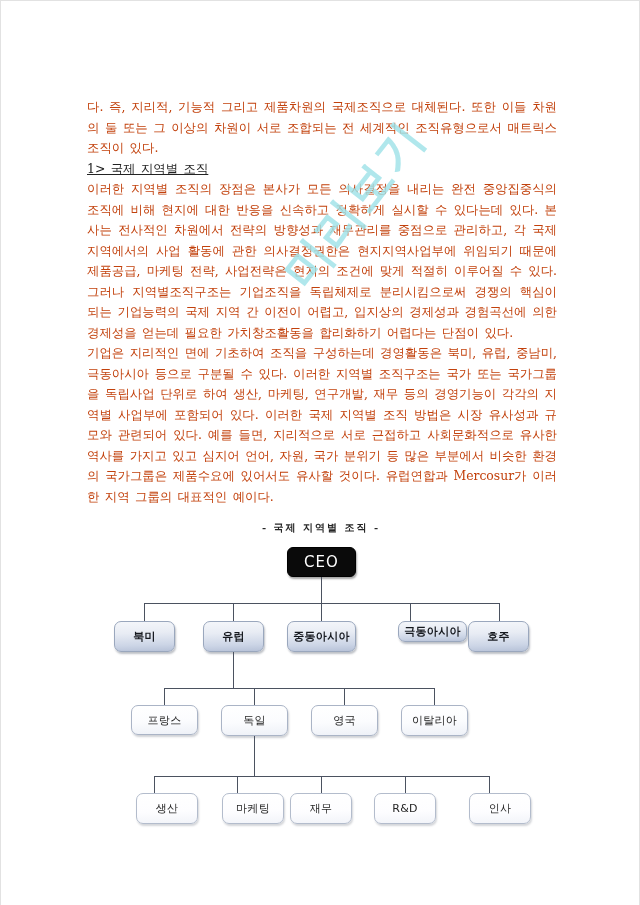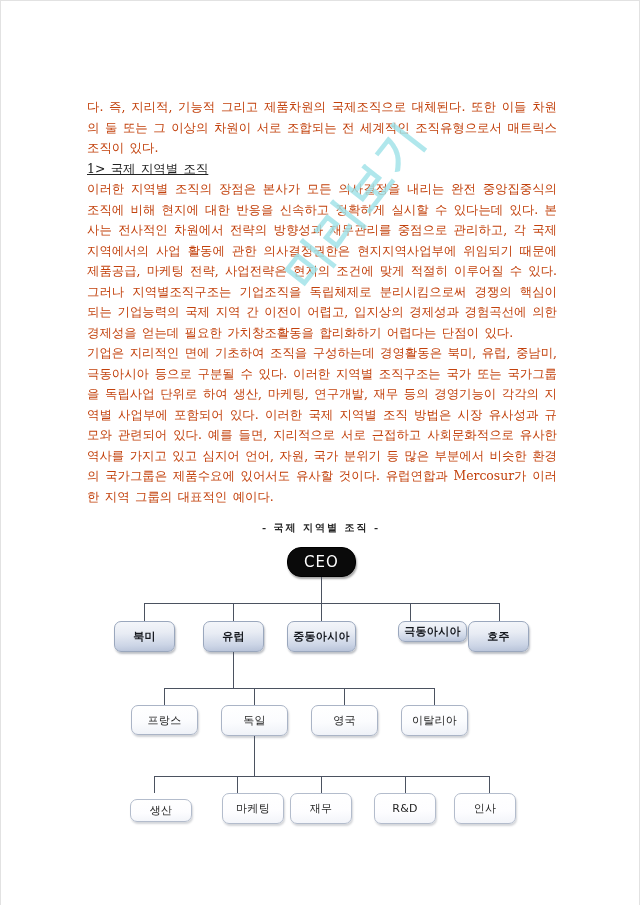--- a/index.html
+++ b/index.html
@@ -108,21 +108,21 @@
     font-family: "DejaVu Sans", "Liberation Sans", sans-serif;
     font-size: 11.5px;
     color: #1b1b1b;
     letter-spacing: .3px;
     white-space: nowrap;
   }
   .node.ceo {
     background: #0a0a0a;
     color: #ffffff;
     border: 1px solid #000000;
-    border-radius: 14px;
+    border-radius: 6px;
     font-size: 15px;
     letter-spacing: 1px;
     box-shadow: 1px 2px 2px rgba(0,0,0,.35);
   }
   .node.region {
     background: linear-gradient(178deg, #f4f6fa 0%, #e8ecf4 38%, #ccd5e6 78%, #b7c2d8 100%);
     border: 1px solid #9aa7bd;
     box-shadow: 1px 2px 2px rgba(40,50,70,.30);
     font-weight: 700;
     font-size: 11px;
@@ -200,20 +200,20 @@
     <div class="node country" style="left:400px; top:184px; width:67px; height:31px;">이탈리아</div>
 
     <div class="line v" style="left:253px; top:215px; height:40px;"></div>
     <div class="line h" style="left:153px; top:255px; width:335px;"></div>
     <div class="line v" style="left:153px; top:255px; height:17px;"></div>
     <div class="line v" style="left:236px; top:255px; height:17px;"></div>
     <div class="line v" style="left:320px; top:255px; height:17px;"></div>
     <div class="line v" style="left:404px; top:255px; height:17px;"></div>
     <div class="line v" style="left:488px; top:255px; height:17px;"></div>
 
-    <div class="node func" style="left:129px; top:272px; width:62px; height:23px;margin-top:6px;">생산</div>
+    <div class="node func" style="left:135px; top:272px; width:62px; height:31px;">생산</div>
     <div class="node func" style="left:221px; top:272px; width:62px; height:31px;">마케팅</div>
     <div class="node func" style="left:289px; top:272px; width:62px; height:31px;">재무</div>
     <div class="node func" style="left:373px; top:272px; width:62px; height:31px;">R&amp;D</div>
-    <div class="node func" style="left:453px; top:272px; width:62px; height:31px;">인사</div>
+    <div class="node func" style="left:468px; top:272px; width:62px; height:31px;">인사</div>
 
   </div>
 </div>
 
 </body></html>

